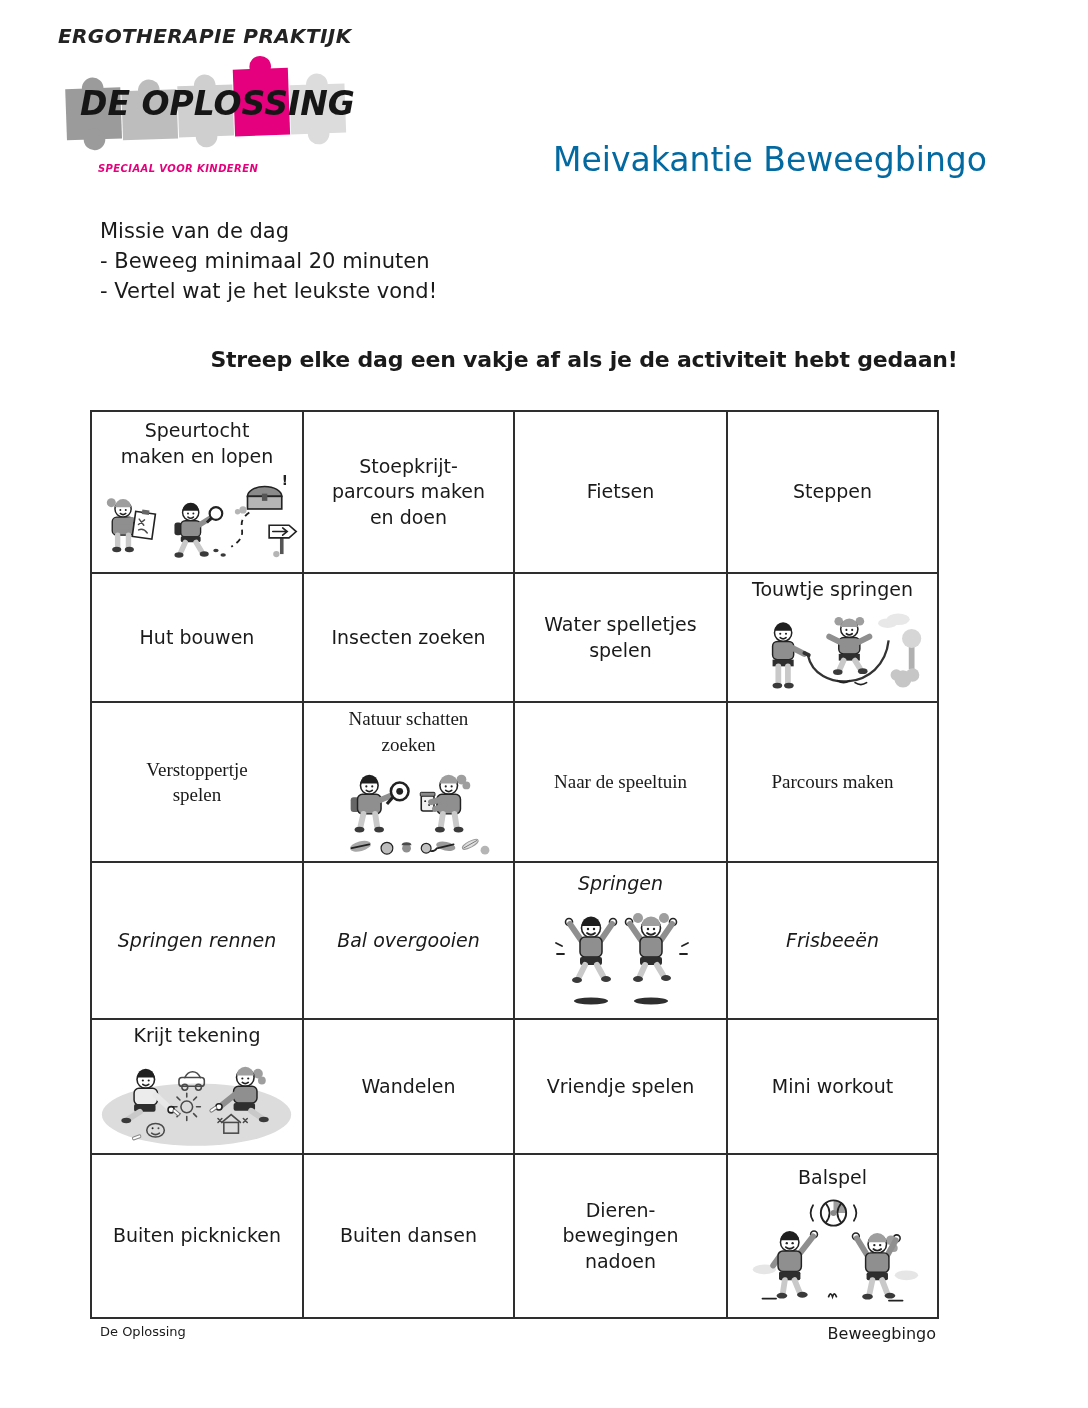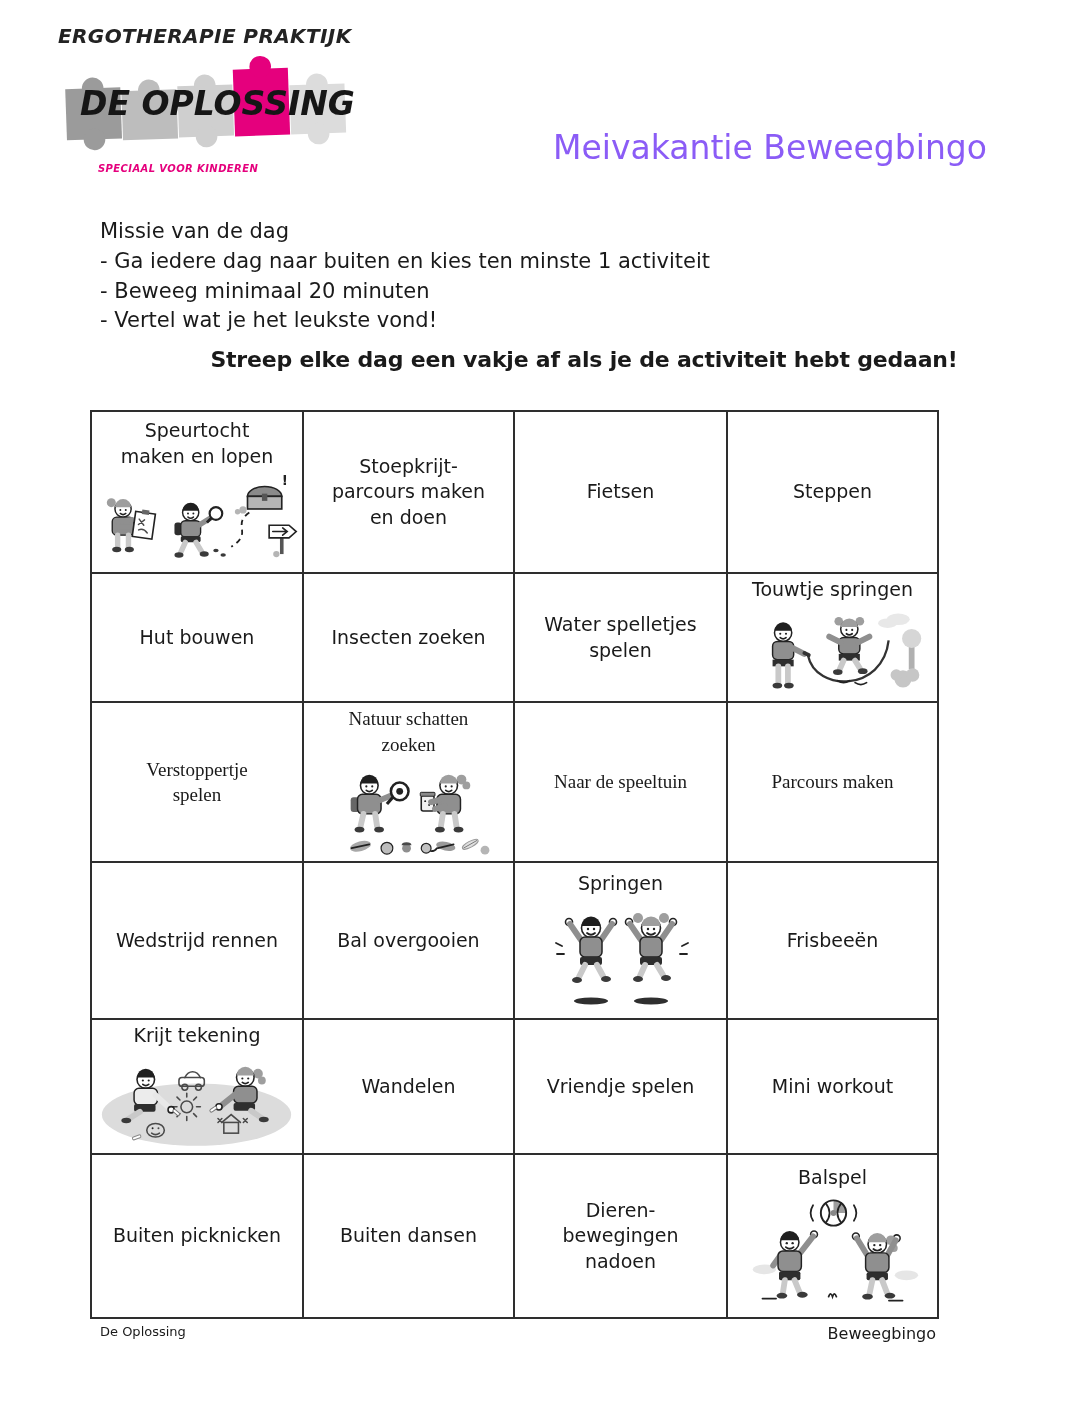--- a/index.html
+++ b/index.html
@@ -7,39 +7,39 @@
         font-family:"DejaVu Sans","Liberation Sans",sans-serif;color:#1a1a1a;}
 
   
   .logo{position:absolute;left:58px;top:24px;width:300px;}
   .logo-line1{font-size:20px;font-weight:bold;font-style:italic;letter-spacing:.4px;color:#232323;white-space:nowrap;}
   .puzzle-wrap{position:relative;height:112px;margin-top:2px;}
   .logo-line2{position:absolute;left:22px;top:34px;font-size:33px;font-weight:bold;font-style:italic;color:#161616;white-space:nowrap;}
   .logo-line3{margin-top:1px;padding-left:40px;font-size:10px;font-weight:bold;font-style:italic;color:#e5007d;letter-spacing:.4px;white-space:nowrap;}
 
   
-  .doc-title{position:absolute;left:540px;top:128px;width:460px;text-align:center;
-             font-size:33px;color:#8b5cf6;white-space:nowrap;}
+  .doc-title{position:absolute;left:540px;top:140px;width:460px;text-align:center;
+             font-size:33px;color:#0369a1;white-space:nowrap;}
 
   
   .mission{position:absolute;left:100px;top:217px;font-size:21px;line-height:1.42;}
   .mission-heading{}
 
   .instruction{position:absolute;left:0;top:347px;width:1088px;text-align:center;
                font-weight:bold;font-size:22px;letter-spacing:-.2px;padding-left:40px;}
 
   
   table.bingo{position:absolute;left:90px;top:410px;border-collapse:collapse;table-layout:fixed;}
   table.bingo td{border:2px solid #2e2e2e;text-align:center;vertical-align:middle;
                  padding:2px 4px;font-size:19px;background:#fff;}
   .cell-label{white-space:pre-line;line-height:1.32;}
   td.has-img{vertical-align:top;padding-top:3px;}
   td.has-img svg{display:block;margin:1px auto 0 auto;}
   tr.r1 td{height:156px;border-radius:25px;} tr.r2 td{height:123px;border-radius:29px;} tr.r3 td{height:154px;font-family:Liberation Serif, serif;}
-  tr.r4 td{height:151px;} tr.r5 td{height:129px;} tr.r6 td{height:158px;}
+  tr.r4 td{height:151px;font-style:italic;} tr.r5 td{height:129px;} tr.r6 td{height:158px;}
 
   
   .footer-left{position:absolute;left:100px;top:1324px;font-size:13px;}
   .footer-right{position:absolute;right:152px;top:1324px;font-size:16px;}
 
   
   .st{stroke:#222;stroke-width:1.8;fill:none;stroke-linecap:round;}
   .skin{fill:#fff;stroke:#222;stroke-width:1.6;}
   .shirt{fill:#8f8f8f;stroke:#222;stroke-width:1.5;}
   .shirtl{fill:#ececec;stroke:#222;stroke-width:1.5;}
@@ -95,21 +95,20 @@
       </svg>
       <div class="logo-line2">DE OPLOSSING</div>
     </div>
     <div class="logo-line3">SPECIAAL VOOR KINDEREN</div>
   </div>
 
   <div class="doc-title">Meivakantie Beweegbingo</div>
 
   <div class="mission">
     <div class="mission-heading">Missie van de dag</div>
-    <div>- Ga iedere dag naar buiten en kies ten minste 1 activiteit</div>
     <div>- Beweeg minimaal 20 minuten</div>
     <div>- Vertel wat je het leukste vond!</div>
   </div>
 
   <div class="instruction">Streep elke dag een vakje af als je de activiteit hebt gedaan!</div>
 
   <table class="bingo">
     <colgroup>
         <col style="width:212px">
         <col style="width:211px">
@@ -292,21 +291,21 @@
       <td>
             <div class="cell-label">Naar de speeltuin</div>
           </td>
       <td>
             <div class="cell-label">Parcours maken</div>
           </td>
     </tr>
 
     <tr class="r4">
       <td>
-            <div class="cell-label">Wedstrijd rennen</div>
+            <div class="cell-label">Springen rennen</div>
           </td>
       <td>
             <div class="cell-label">Bal overgooien</div>
           </td>
       <td class="has-img">
         <div class="cell-label">Springen</div>
         <svg width="150" height="112" viewBox="0 0 150 112">
           <circle class="skin" cx="23" cy="24" r="3.5"></circle>
               <circle class="skin" cx="67" cy="24" r="3.5"></circle>
           <path class="arm" d="M35,42 L24,26"></path>

